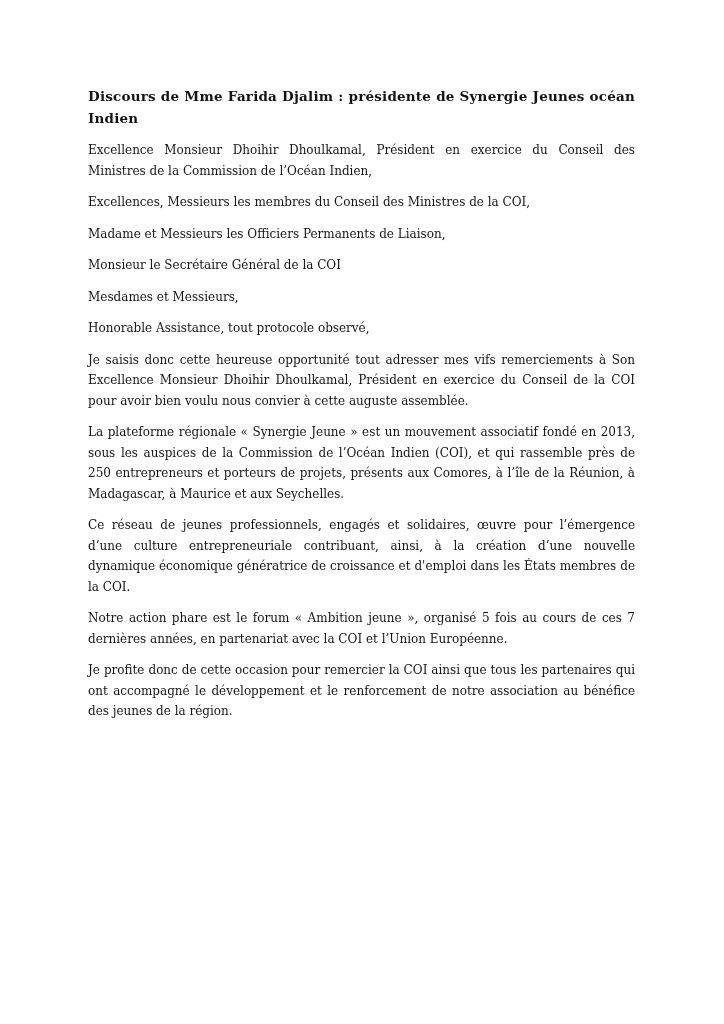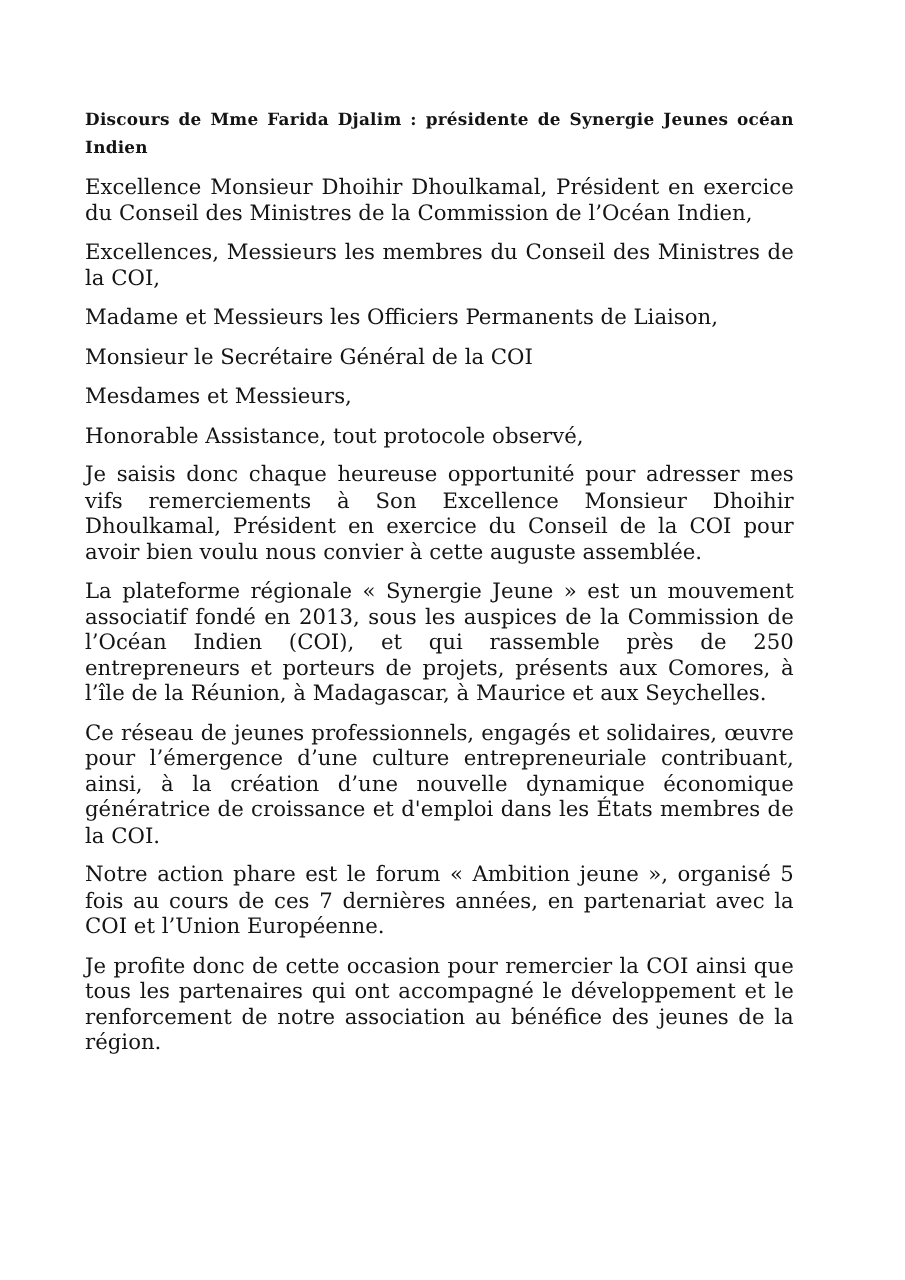--- a/index.html
+++ b/index.html
@@ -11,33 +11,33 @@
     width: 724px;
     height: 1024px;
     overflow: hidden;
     font-family: "DejaVu Serif", "Liberation Serif", serif;
     color: #141414;
   }
   .page {
     box-sizing: border-box;
     width: 724px;
     height: 1024px;
-    padding: 85px 89px 40px 68px;
+    padding: 85px 89px 40px 88px;
     background: #ffffff;
   }
   .doc-title {
     font-size: 13.5px;
     font-weight: bold;
     line-height: 22px;
     margin: 0 0 11px 0;
     text-align: justify;
     letter-spacing: 0.2px;
   }
   .para {
-    font-size: 17px;
+    font-size: 12px;
     line-height: 20.5px;
     margin: 0 0 11px 0;
     text-align: justify;
   }
   .para strong {
     font-weight: normal;
   }
 </style>
 </head>
 <body>
@@ -47,20 +47,20 @@
   <h1 class="doc-title">Discours de Mme Farida Djalim : présidente de Synergie Jeunes océan Indien</h1>
 
   <p class="para">Excellence Monsieur Dhoihir Dhoulkamal, Président en exercice du Conseil des Ministres de la Commission de l’Océan Indien,</p>
   <p class="para">Excellences, Messieurs les membres du Conseil des Ministres de la COI,</p>
   <p class="para">Madame et Messieurs les Officiers Permanents de Liaison,</p>
   <p class="para">Monsieur le Secrétaire Général de la COI</p>
   <p class="para">Mesdames et Messieurs,</p>
   <p class="para">Honorable Assistance, tout protocole observé,</p>
 
 
-  <p class="para"><span>Je saisis donc chaque heureuse opportunité pour adresser mes vifs remerciements à </span><strong>Son Excellence Monsieur Dhoihir Dhoulkamal</strong><span>, Président en exercice du Conseil de la COI pour avoir bien voulu nous convier à cette auguste assemblée.</span></p>
+  <p class="para"><span>Je saisis donc cette heureuse opportunité tout adresser mes vifs remerciements à </span><strong>Son Excellence Monsieur Dhoihir Dhoulkamal</strong><span>, Président en exercice du Conseil de la COI pour avoir bien voulu nous convier à cette auguste assemblée.</span></p>
 
   <p class="para">La plateforme régionale « Synergie Jeune » est un mouvement associatif fondé en 2013, sous les auspices de la Commission de l’Océan Indien (COI), et qui rassemble près de 250 entrepreneurs et porteurs de projets, présents aux Comores, à l’île de la Réunion, à Madagascar, à Maurice et aux Seychelles.</p>
   <p class="para">Ce réseau de jeunes professionnels, engagés et solidaires, œuvre pour l’émergence d’une culture entrepreneuriale contribuant, ainsi, à la création d’une nouvelle dynamique économique génératrice de croissance et d'emploi dans les États membres de la COI.</p>
   <p class="para">Notre action phare est le forum « Ambition jeune », organisé 5 fois au cours de ces 7 dernières années, en partenariat avec la COI et l’Union Européenne.</p>
   <p class="para">Je profite donc de cette occasion pour remercier la COI ainsi que tous les partenaires qui ont accompagné le développement et le renforcement de notre association au bénéfice des jeunes de la région.</p>
 
 </div>
 
 </body></html>

